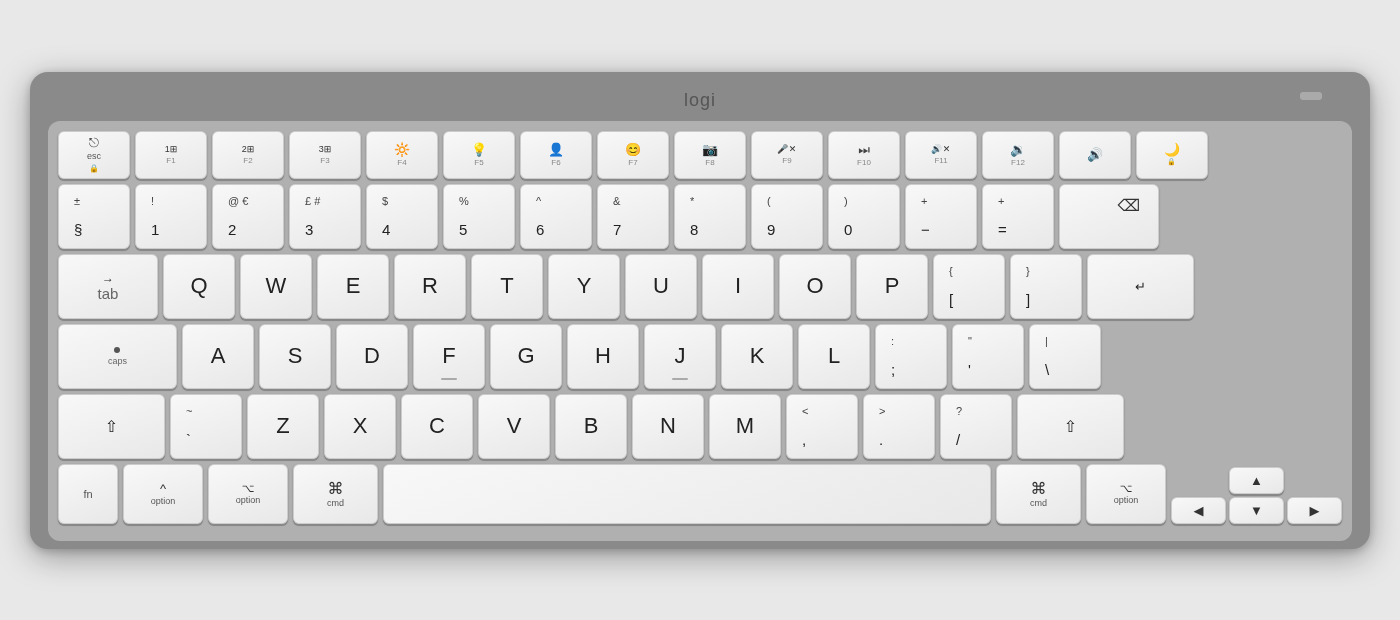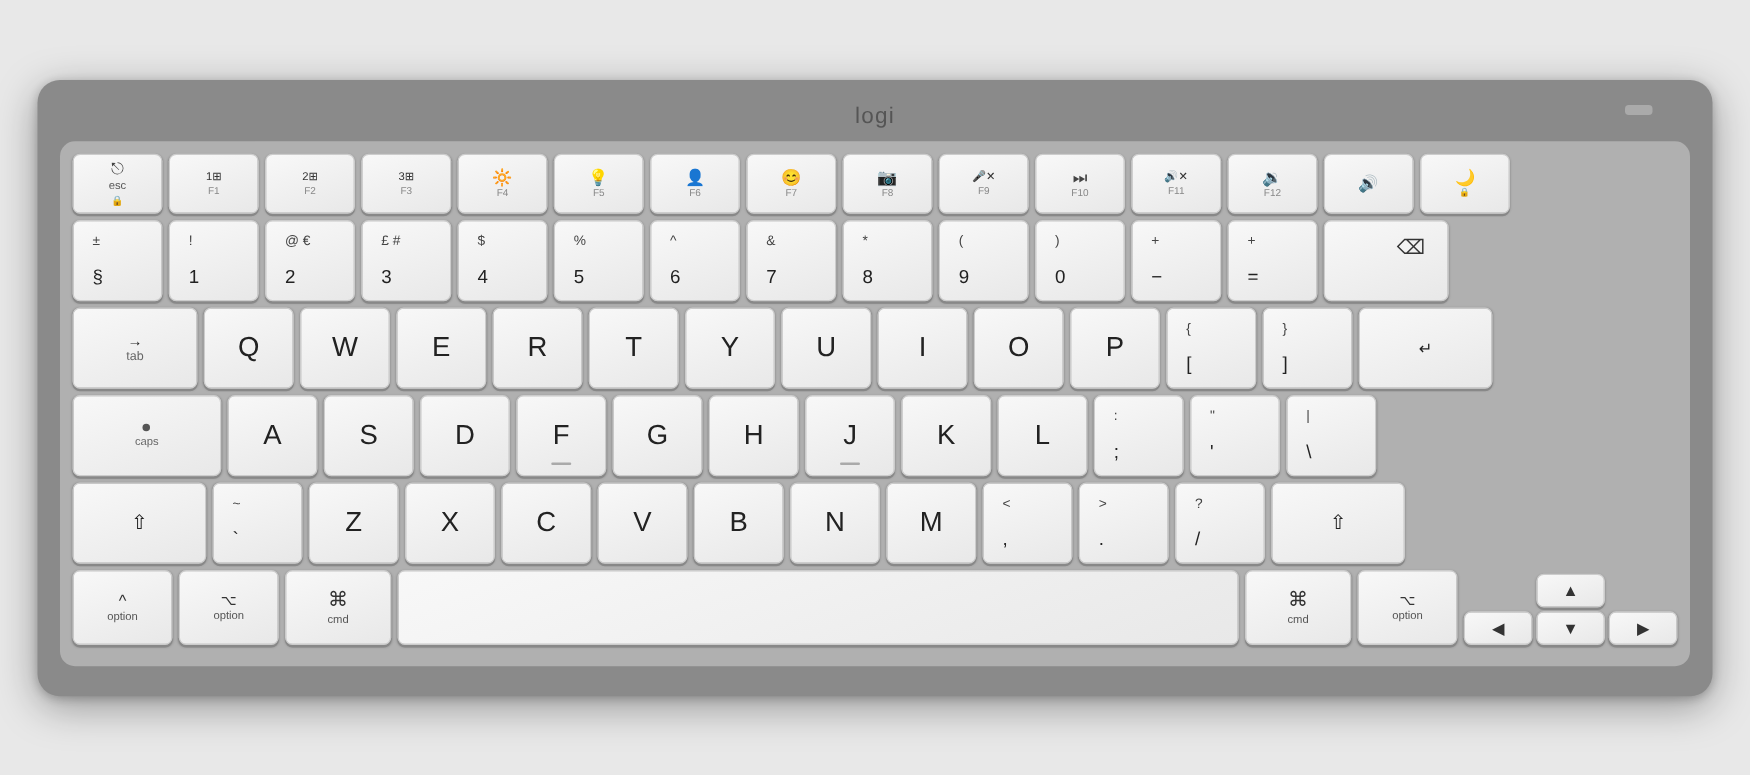--- a/index.html
+++ b/index.html
@@ -10,21 +10,21 @@
       display: flex;
       align-items: center;
       justify-content: center;
       font-family: -apple-system, BlinkMacSystemFont, 'Helvetica Neue', Arial, sans-serif;
     }
 
     .keyboard-wrapper {
       position: relative;
       background: #8a8a8a;
       border-radius: 18px;
-      padding: 18px 18px 24px 18px;
+      padding: 18px 18px 8px 18px;
       box-shadow: 0 8px 32px rgba(0,0,0,0.35), 0 2px 8px rgba(0,0,0,0.2);
       width: 1340px;
     }
 
     .logo-bar {
       display: flex;
       justify-content: center;
       align-items: center;
       margin-bottom: 10px;
       position: relative;
@@ -415,21 +415,21 @@
         <div class="num-key-inner" style="align-items:flex-end;padding-right:10px;">
           <span style="font-size:16px;">⌫</span>
         </div>
       </div>
     </div>
 
     <div class="key-row">
       <div class="key key-letter key-tab" style="width:100px;font-size:12px;">
         <div style="text-align:center;">
           <div>→</div>
-          <div style="font-size:10px;color:#666">tab</div>
+          <div style="font-size:15px;color:#666">tab</div>
         </div>
       </div>
       <div class="key key-letter">Q</div>
       <div class="key key-letter">W</div>
       <div class="key key-letter">E</div>
       <div class="key key-letter">R</div>
       <div class="key key-letter">T</div>
       <div class="key key-letter">Y</div>
       <div class="key key-letter">U</div>
       <div class="key key-letter">I</div>
@@ -526,20 +526,23 @@
       <div class="key key-num">
         <div class="num-key-inner">
           <span class="num-top">?</span>
           <span class="num-bot">/</span>
         </div>
       </div>
       <div class="key key-letter key-shift-r" style="width:107px;font-size:16px;">⇧</div>
     </div>
 
     <div class="key-row" style="align-items:flex-end;">
+      <div class="key key-fn">
+        <div style="font-size:11px;color:#555;">fn</div>
+      </div>
       <div class="key key-control">
         <div style="text-align:center;">
           <div style="font-size:13px;">^</div>
           <div class="key-small-label">option</div>
         </div>
       </div>
       <div class="key key-option">
         <div style="text-align:center;">
           <div style="font-size:11px;">⌥</div>
           <div class="key-small-label">option</div>

